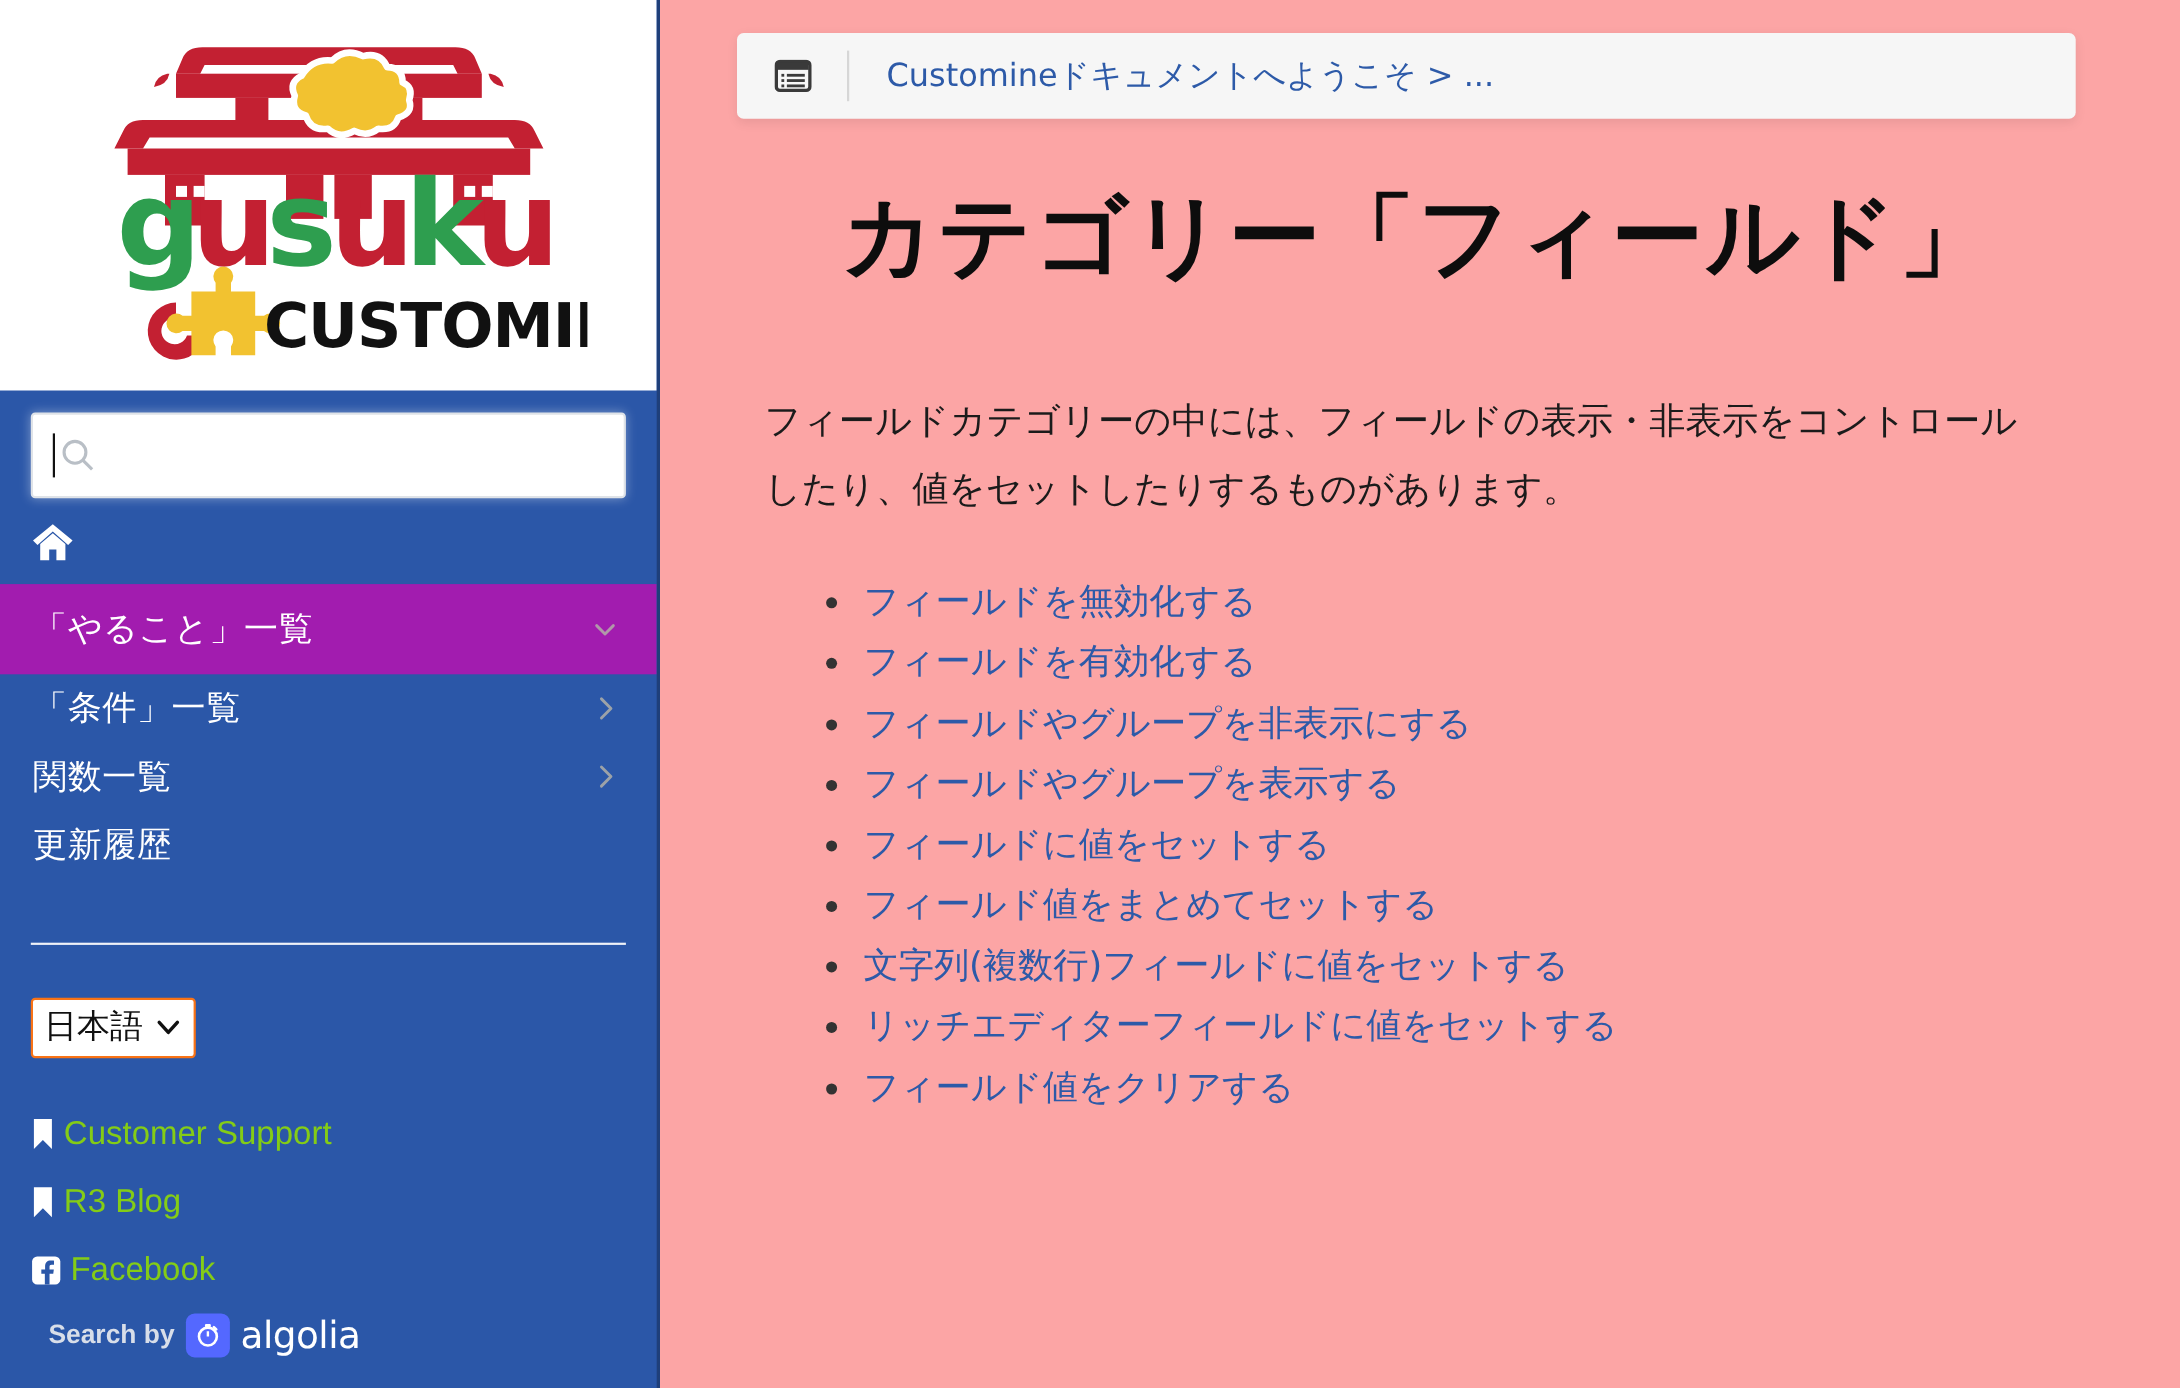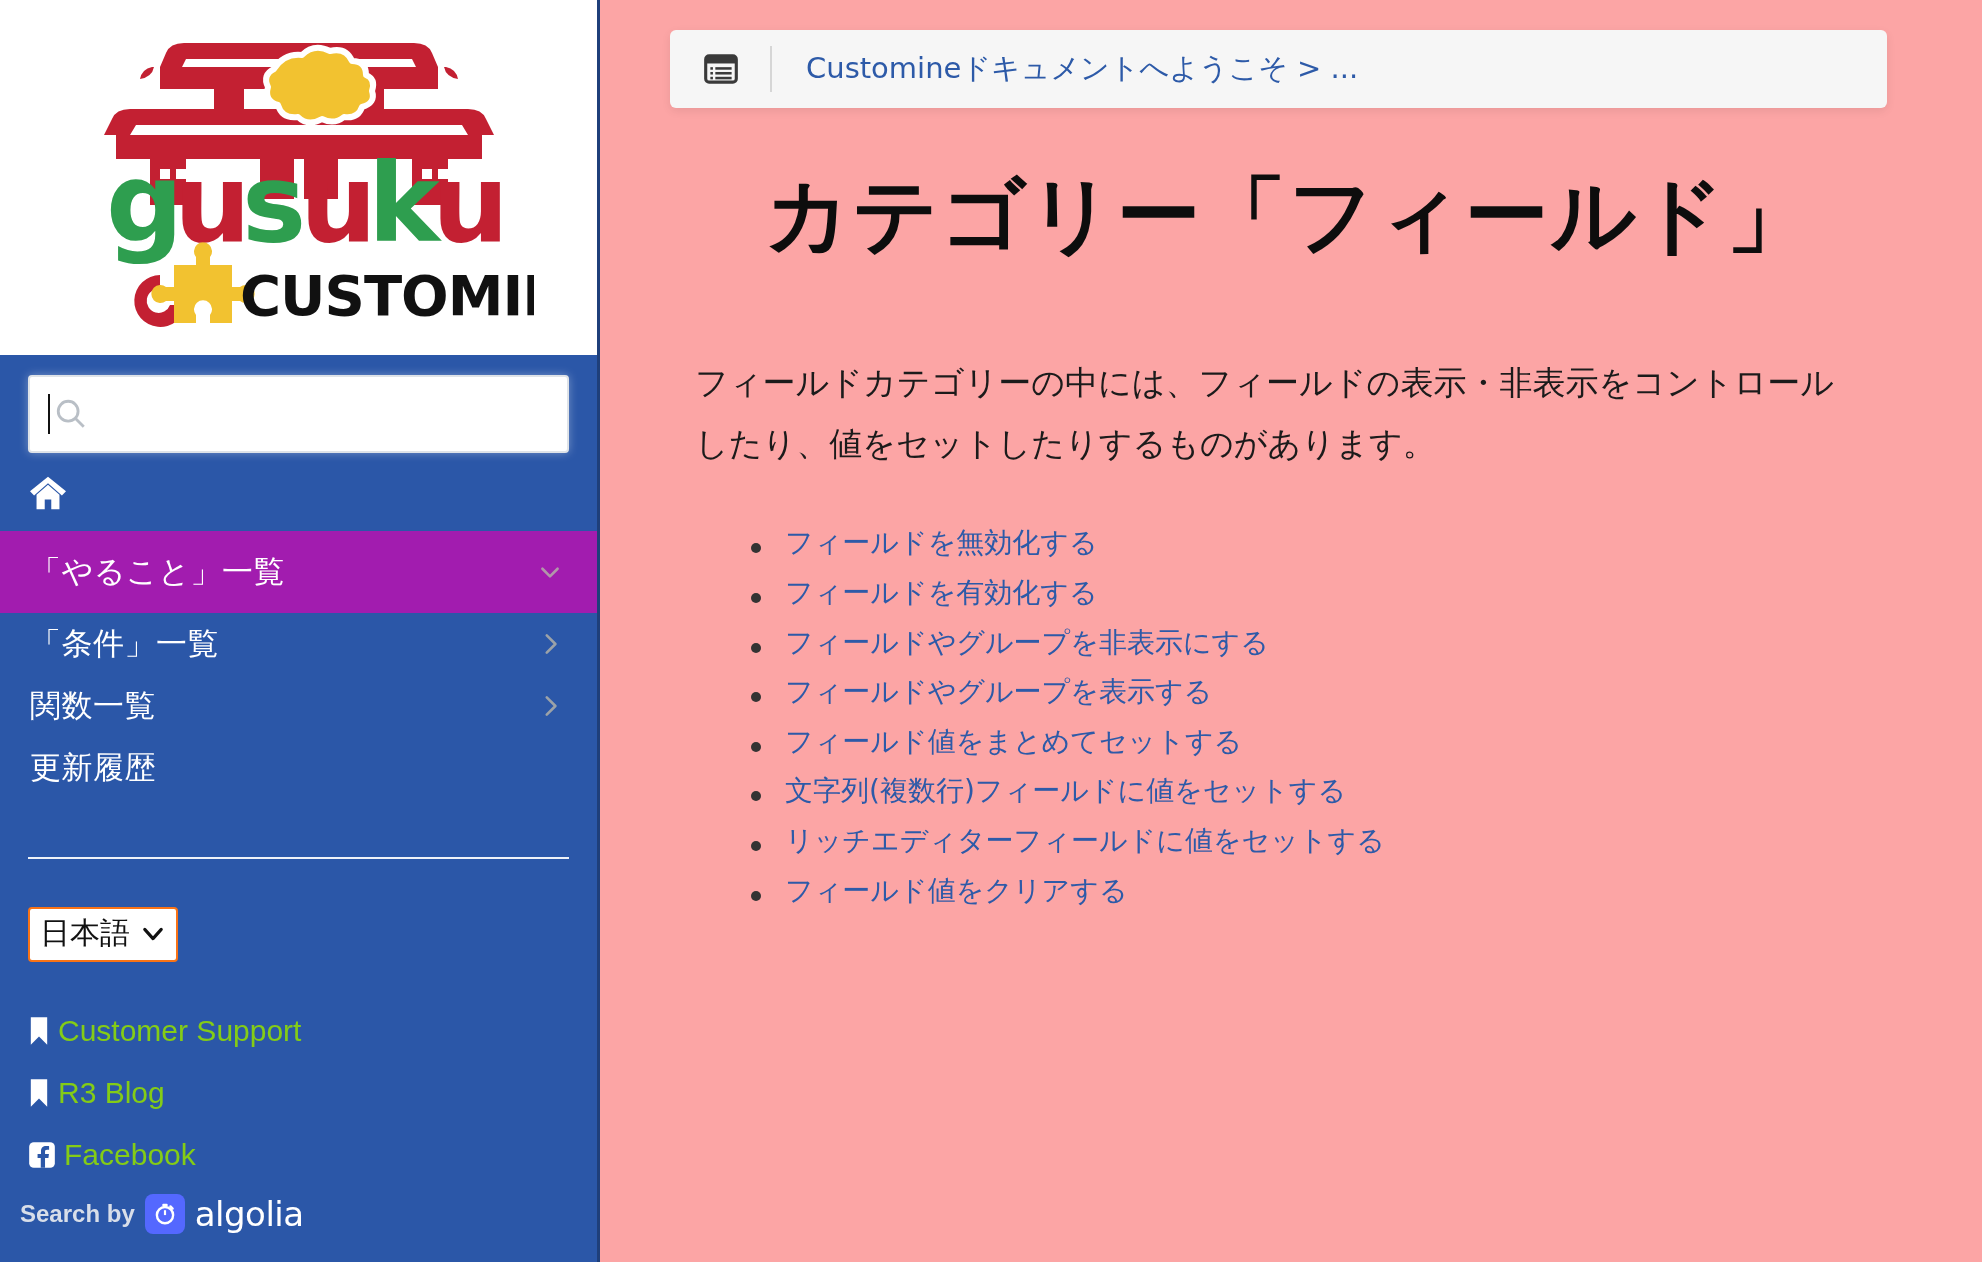--- a/index.html
+++ b/index.html
@@ -152,21 +152,21 @@
     font-family: "Liberation Sans", sans-serif;
   }
 
   .bm-icon { width: 22px; height: 30px; flex: 0 0 22px; }
   .fb-icon { width: 28px; height: 28px; flex: 0 0 28px; }
 
   .algolia {
     display: flex;
     align-items: center;
     gap: 10px;
-    padding: 0 20px;
+    padding: 0 44px;
     margin-top: -6px;
   }
   .algolia .by {
     font-size: 24px;
     font-weight: bold;
     color: #d8dee9;
     font-family: "Liberation Sans", sans-serif;
   }
   .algolia .mark {
     width: 40px; height: 40px;
@@ -250,21 +250,21 @@
   }
 
   .doc-list {
     margin-top: 50px;
     padding-left: 90px;
     list-style: none;
   }
 
   .doc-list li {
     position: relative;
-    font-size: 28px;
+    font-size: 32px;
     line-height: 1.38;
     color: #2d5aa8;
     margin-bottom: 11px;
     font-family: "DejaVu Sans", "Liberation Sans", sans-serif;
     cursor: pointer;
   }
 
   .doc-list li::before {
     content: "";
     position: absolute;
@@ -450,20 +450,21 @@
 
     <div class="content">
       <h1 class="doc-title">カテゴリー「フィールド」</h1>
       <p class="doc-para">フィールドカテゴリーの中には、フィールドの表示・非表示をコントロールしたり、値をセットしたりするものがあります。</p>
 
       <ul class="doc-list">
         <li>フィールドを無効化する</li>
         <li>フィールドを有効化する</li>
         <li>フィールドやグループを非表示にする</li>
         <li>フィールドやグループを表示する</li>
+        <li>フィールドに値をセットする</li>
         <li>フィールド値をまとめてセットする</li>
         <li>文字列(複数行)フィールドに値をセットする</li>
         <li>リッチエディターフィールドに値をセットする</li>
         <li>フィールド値をクリアする</li>
       </ul>
     </div>
 
   </main>
 
 </div>

